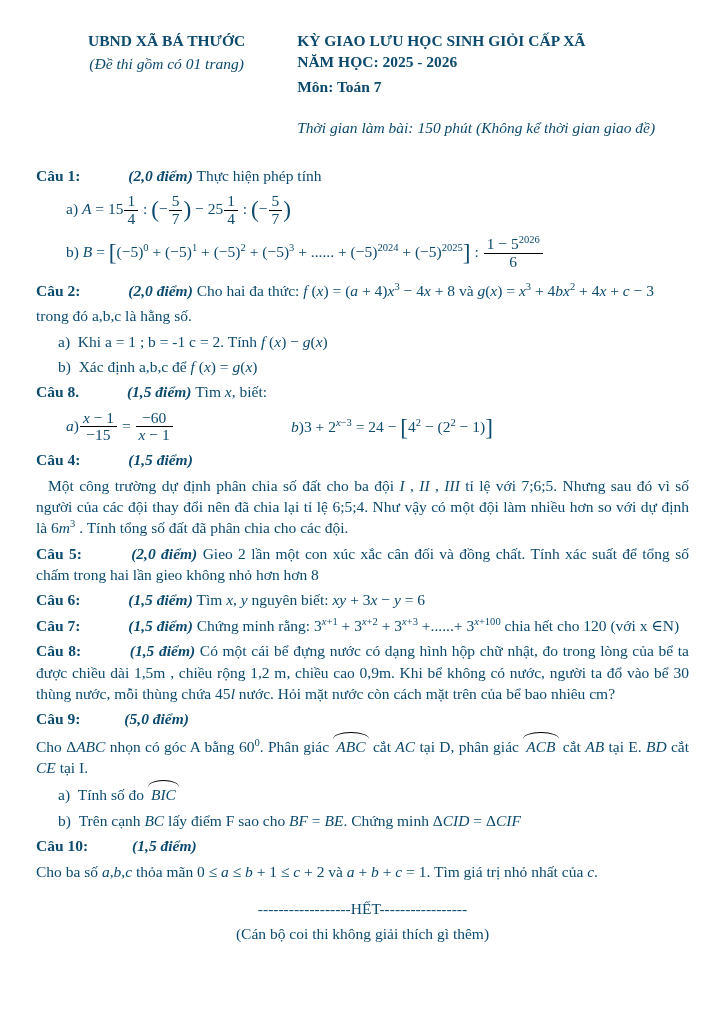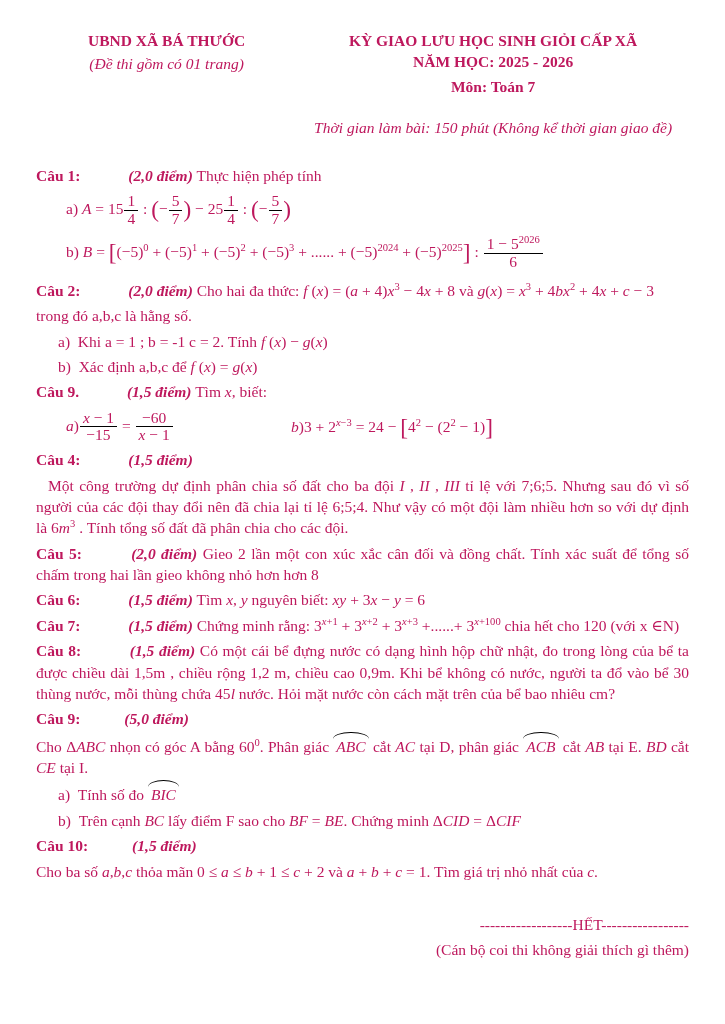--- a/index.html
+++ b/index.html
@@ -1,25 +1,25 @@
 <!DOCTYPE html>
 <html><head>
 <meta charset="utf-8">
 <style>
   html,body{margin:0;padding:0;background:#ffffff;}
   .page{
     width:725px;min-height:1024px;box-sizing:border-box;
     padding:30px 36px 20px 36px;
     font-family:"Liberation Serif","DejaVu Serif",serif;
-    font-size:15.5px;color:#be185d;line-height:1.38;
+    font-size:15.5px;color:#0c4a6e;line-height:1.38;
   }
   
   .header{display:flex;}
   .header-left{width:40%;text-align:center;}
-  .header-right{width:60%;text-align:center;}
+  .header-right{width:60%;text-align:left;}
   .org{font-weight:bold;}
   .note{font-style:italic;margin-top:2px;}
   .title1,.title2{font-weight:bold;}
   .subject{font-weight:bold;margin-top:3px;}
   .duration{font-style:italic;margin-top:20px;}
   
   .docbody{margin-top:26px;}
   p{margin:0 0 4px 0;}
   b{font-weight:bold;text-align:right;}
   .pts{font-weight:bold;font-style:italic;margin-left:44px;}
@@ -33,21 +33,21 @@
   .frac .num{display:block;border-bottom:1px solid #000;padding:0 3px;}
   .frac .den{display:block;padding:0 3px;}
   .bigp{font-size:1.5em;line-height:0;vertical-align:-0.12em;}
   .arc{position:relative;display:inline-block;padding:2px 3px 0 3px;}
   .arc::before{content:'';position:absolute;left:0;right:0;top:-2px;height:6px;
     border-top:1.4px solid #000;border-radius:50% 50% 0 0 / 100% 100% 0 0;}
   .mline{margin:7px 0 9px 30px;}
   .q3row{display:flex;align-items:center;margin:7px 0 5px 30px;}
   .q3a{min-width:225px;}
   
-  .footer{text-align:right;margin-top:32px;}
+  .footer{text-align:center;margin-top:16px;}
 </style>
 </head>
 <body>
 
 <div class="page">
 
   <div class="header">
     <div class="header-left">
       <div class="org">UBND XÃ BÁ THƯỚC</div>
       <div class="note">(Đề thi gồm có 01 trang)</div>
@@ -64,21 +64,21 @@
 
     <p><b>Câu 1:</b> <span class="pts">(2,0 điểm)</span> <span>Thực hiện phép tính</span></p>
     <p class="mline">a)  <i>A</i> = 15<span class="frac"><span class="num">1</span><span class="den">4</span></span> : <span class="bigp">(</span>−<span class="frac"><span class="num">5</span><span class="den">7</span></span><span class="bigp">)</span> − 25<span class="frac"><span class="num">1</span><span class="den">4</span></span> : <span class="bigp">(</span>−<span class="frac"><span class="num">5</span><span class="den">7</span></span><span class="bigp">)</span></p>
     <p class="mline">b)  <i>B</i> = <span class="bigp">[</span>(−5)<sup>0</sup> + (−5)<sup>1</sup> + (−5)<sup>2</sup> + (−5)<sup>3</sup> + ...... + (−5)<sup>2024</sup> + (−5)<sup>2025</sup><span class="bigp">]</span> : <span class="frac"><span class="num">1 − 5<sup>2026</sup></span><span class="den">6</span></span></p>
 
     <p><b>Câu 2:</b> <span class="pts">(2,0 điểm)</span> <span>Cho hai đa thức: <i>f</i> (<i>x</i>) = (<i>a</i> + 4)<i>x</i><sup>3</sup> − 4<i>x</i> + 8  và  <i>g</i>(<i>x</i>) = <i>x</i><sup>3</sup> + 4<i>bx</i><sup>2</sup> + 4<i>x</i> + <i>c</i> − 3</span></p>
     <p>trong đó a,b,c là hằng số.</p>
     <p class="indent">a)&nbsp;&nbsp;Khi a = 1 ; b = -1 c = 2. Tính  <i>f</i> (<i>x</i>) − <i>g</i>(<i>x</i>)</p>
     <p class="indent">b)&nbsp;&nbsp;Xác định a,b,c để  <i>f</i> (<i>x</i>) = <i>g</i>(<i>x</i>)</p>
 
-    <p><b>Câu 9.</b> <span class="pts">(1,5 điểm)</span> <span>Tìm <i>x</i>, biết:</span></p>
+    <p><b>Câu 8.</b> <span class="pts">(1,5 điểm)</span> <span>Tìm <i>x</i>, biết:</span></p>
     <div class="q3row">
       <span class="q3a"><i>a</i>)<span class="frac"><span class="num"><i>x</i> − 1</span><span class="den">−15</span></span> = <span class="frac"><span class="num">−60</span><span class="den"><i>x</i> − 1</span></span></span>
       <span><i>b</i>)3 + 2<sup><i>x</i>−3</sup> = 24 − <span class="bigp">[</span>4<sup>2</sup> − (2<sup>2</sup> − 1)<span class="bigp">]</span></span>
     </div>
 
     <p><b>Câu 4:</b> <span class="pts">(1,5 điểm)</span></p>
     <p class="just pindent">Một công trường dự định phân chia số đất cho ba đội  <i>I</i> , <i>II</i> , <i>III</i>  tỉ lệ với  7;6;5. Nhưng sau đó vì số người của các đội thay đổi nên đã chia lại tỉ lệ  6;5;4. Như vậy có một đội làm nhiều hơn so với dự định là  6<i>m</i><sup>3</sup> . Tính tổng số đất đã phân chia cho các đội.</p>
 
     <p class="just"><b>Câu 5:</b> <span class="pts">(2,0 điểm)</span> <span>Gieo 2 lần một con xúc xắc cân đối và đồng chất. Tính xác suất để tổng số chấm trong hai lần gieo không nhỏ hơn hơn 8</span></p>
 

